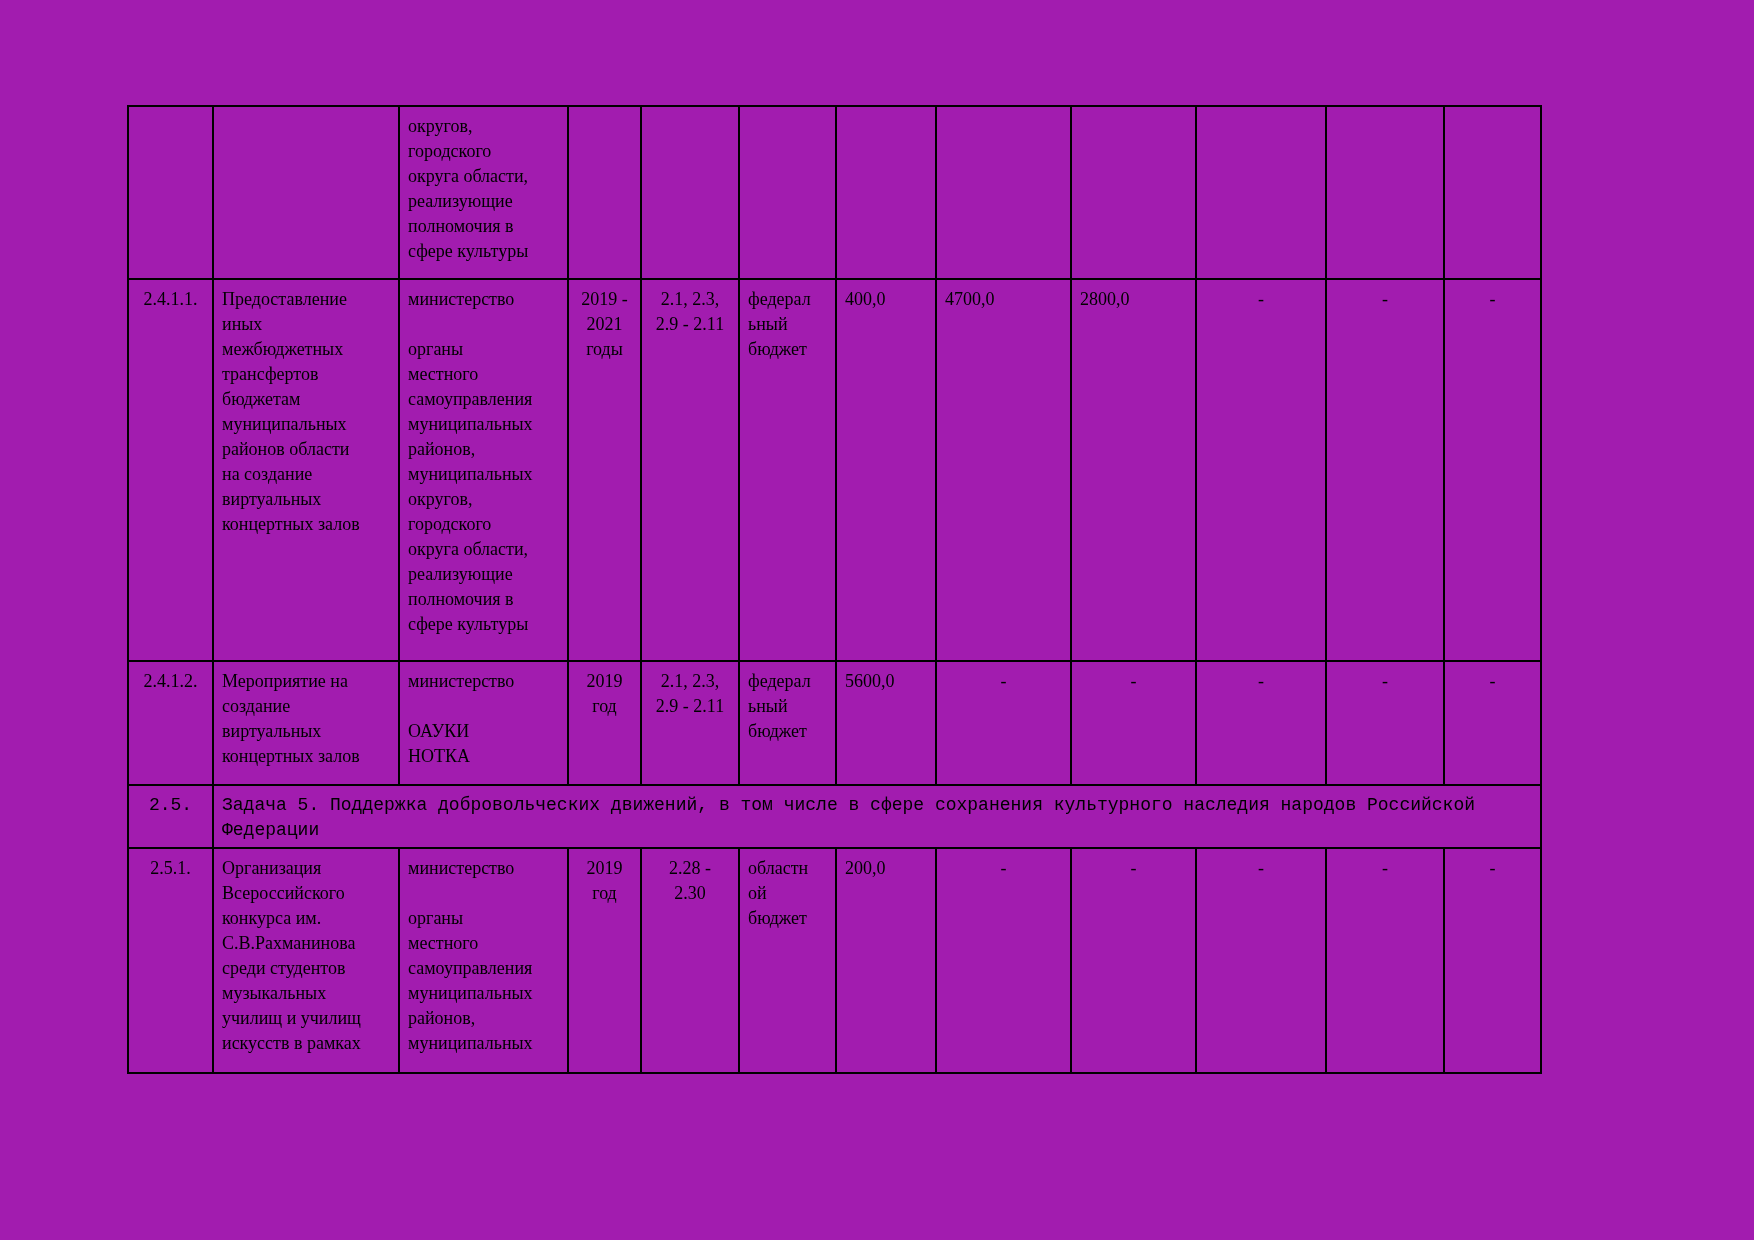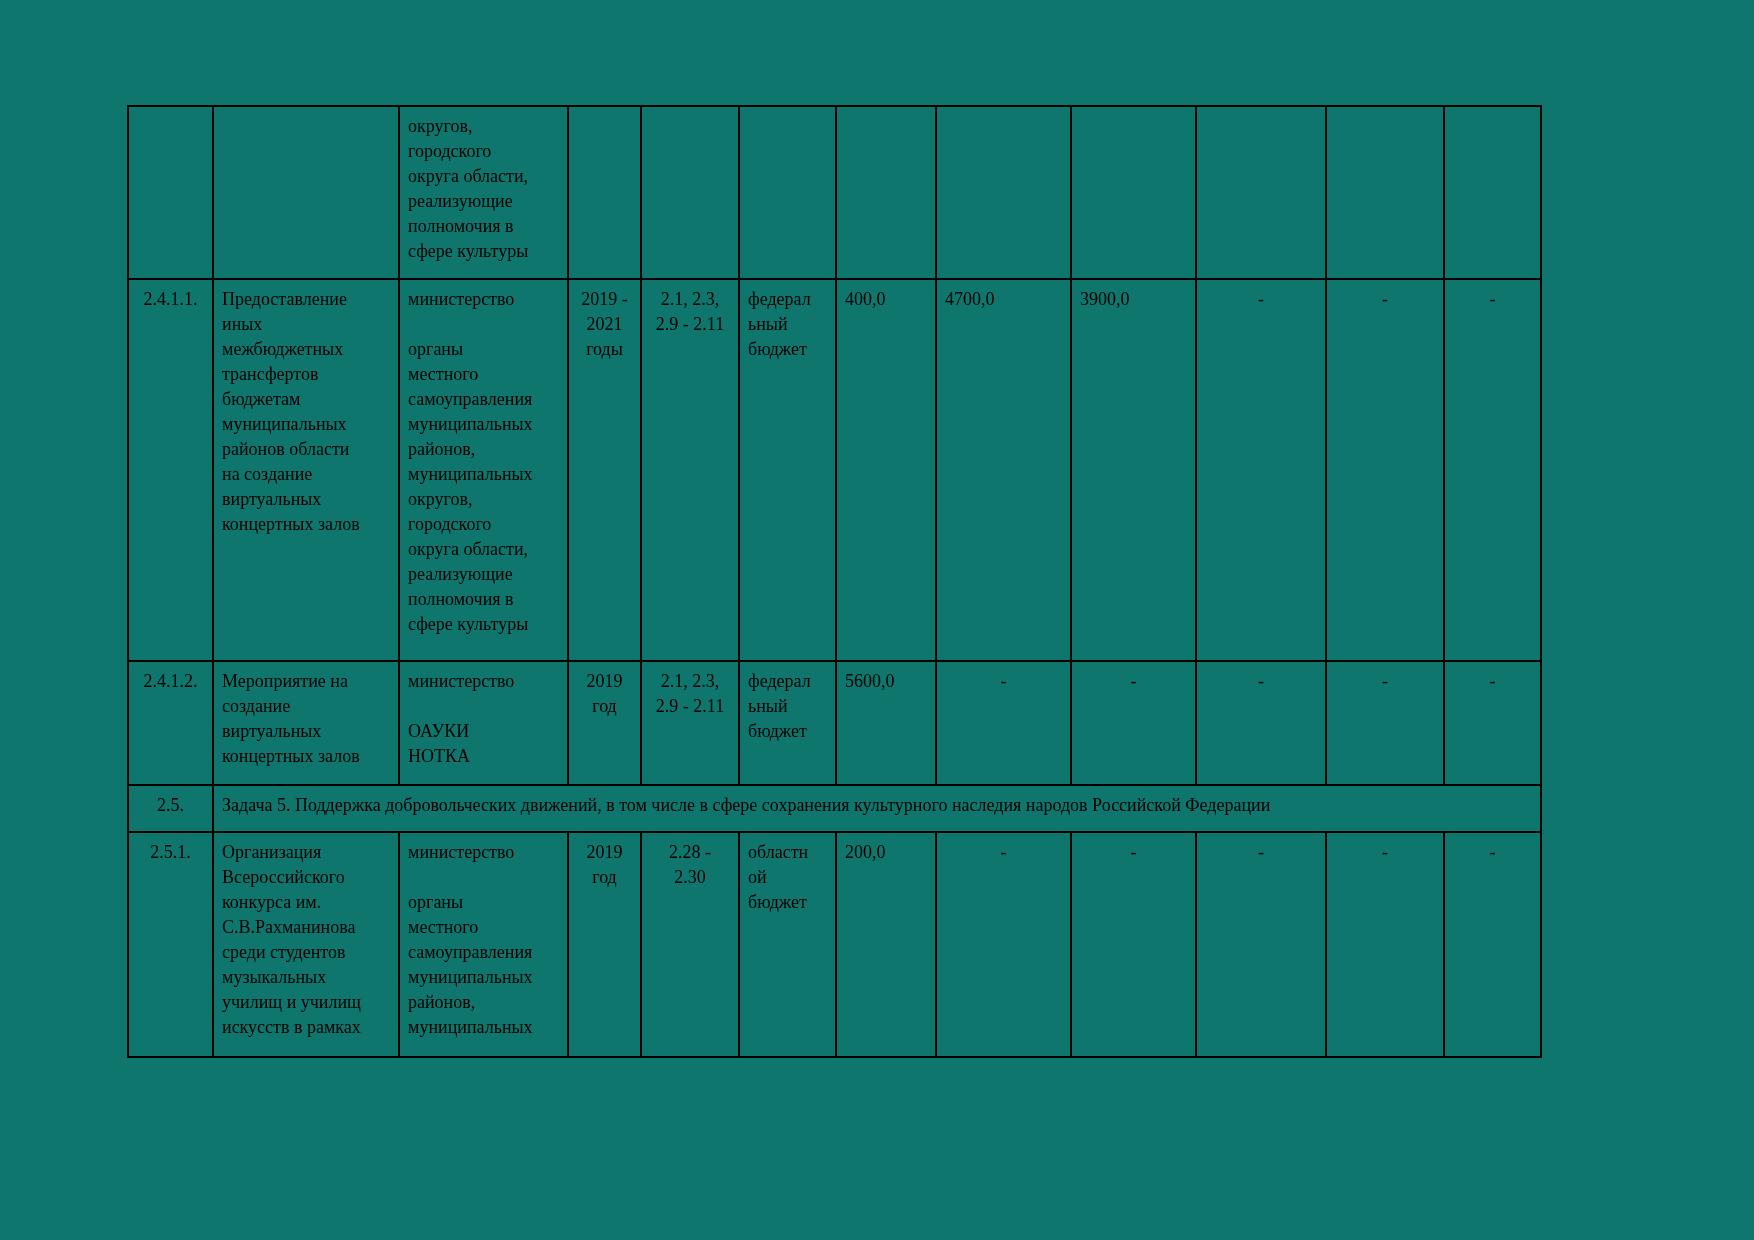--- a/index.html
+++ b/index.html
@@ -3,21 +3,21 @@
 <meta charset="utf-8">
 <style>
   * { box-sizing: border-box; }
   html, body { margin: 0; padding: 0; }
   body { background: #ffffff; }
 
   .page {
     position: relative;
     width: 1754px;
     height: 1240px;
-    background: #0f766e;
+    background: #a21caf;
     overflow: hidden;
     font-family: "Liberation Serif", serif;
     color: #000000;
   }
 
   table.doc-table {
     position: absolute;
     left: 127px;
     top: 105px;
     width: 1413px;
@@ -32,21 +32,21 @@
     font-size: 18px;
     line-height: 25px;
     white-space: pre-line;
     overflow: hidden;
     word-wrap: break-word;
   }
 
   tr.r0 { height: 173px; }
   tr.r1 { height: 382px; }
   tr.r2 { height: 124px; }
-  tr.r3 { height: 47px;  }
+  tr.r3 { height: 47px; font-family: Liberation Mono, monospace;  }
   tr.r4 { height: 225px; }
 
   td.c-num   { text-align: center; margin-left: 8px; }
   td.c-name  { text-align: left; }
   td.c-exec  { text-align: left; }
   td.c-years { text-align: center; font-family: Liberation Serif, serif; }
   td.c-ind   { text-align: center; }
   td.c-src   { text-align: left; }
   td.c-val   { text-align: left; }
   td.c-val.dash { text-align: center; }
@@ -122,21 +122,21 @@
       <td class="c-years">2019 -
 2021
 годы</td>
       <td class="c-ind">2.1, 2.3,
 2.9 - 2.11</td>
       <td class="c-src">федерал
 ьный
 бюджет</td>
       <td class="c-val">400,0</td>
       <td class="c-val">4700,0</td>
-      <td class="c-val">3900,0</td>
+      <td class="c-val">2800,0</td>
       <td class="c-val dash">-</td>
       <td class="c-val dash">-</td>
       <td class="c-val dash">-</td>
     </tr>
 
     <tr class="r2">
       <td class="c-num">2.4.1.2.</td>
       <td class="c-name">Мероприятие на
 создание
 виртуальных

